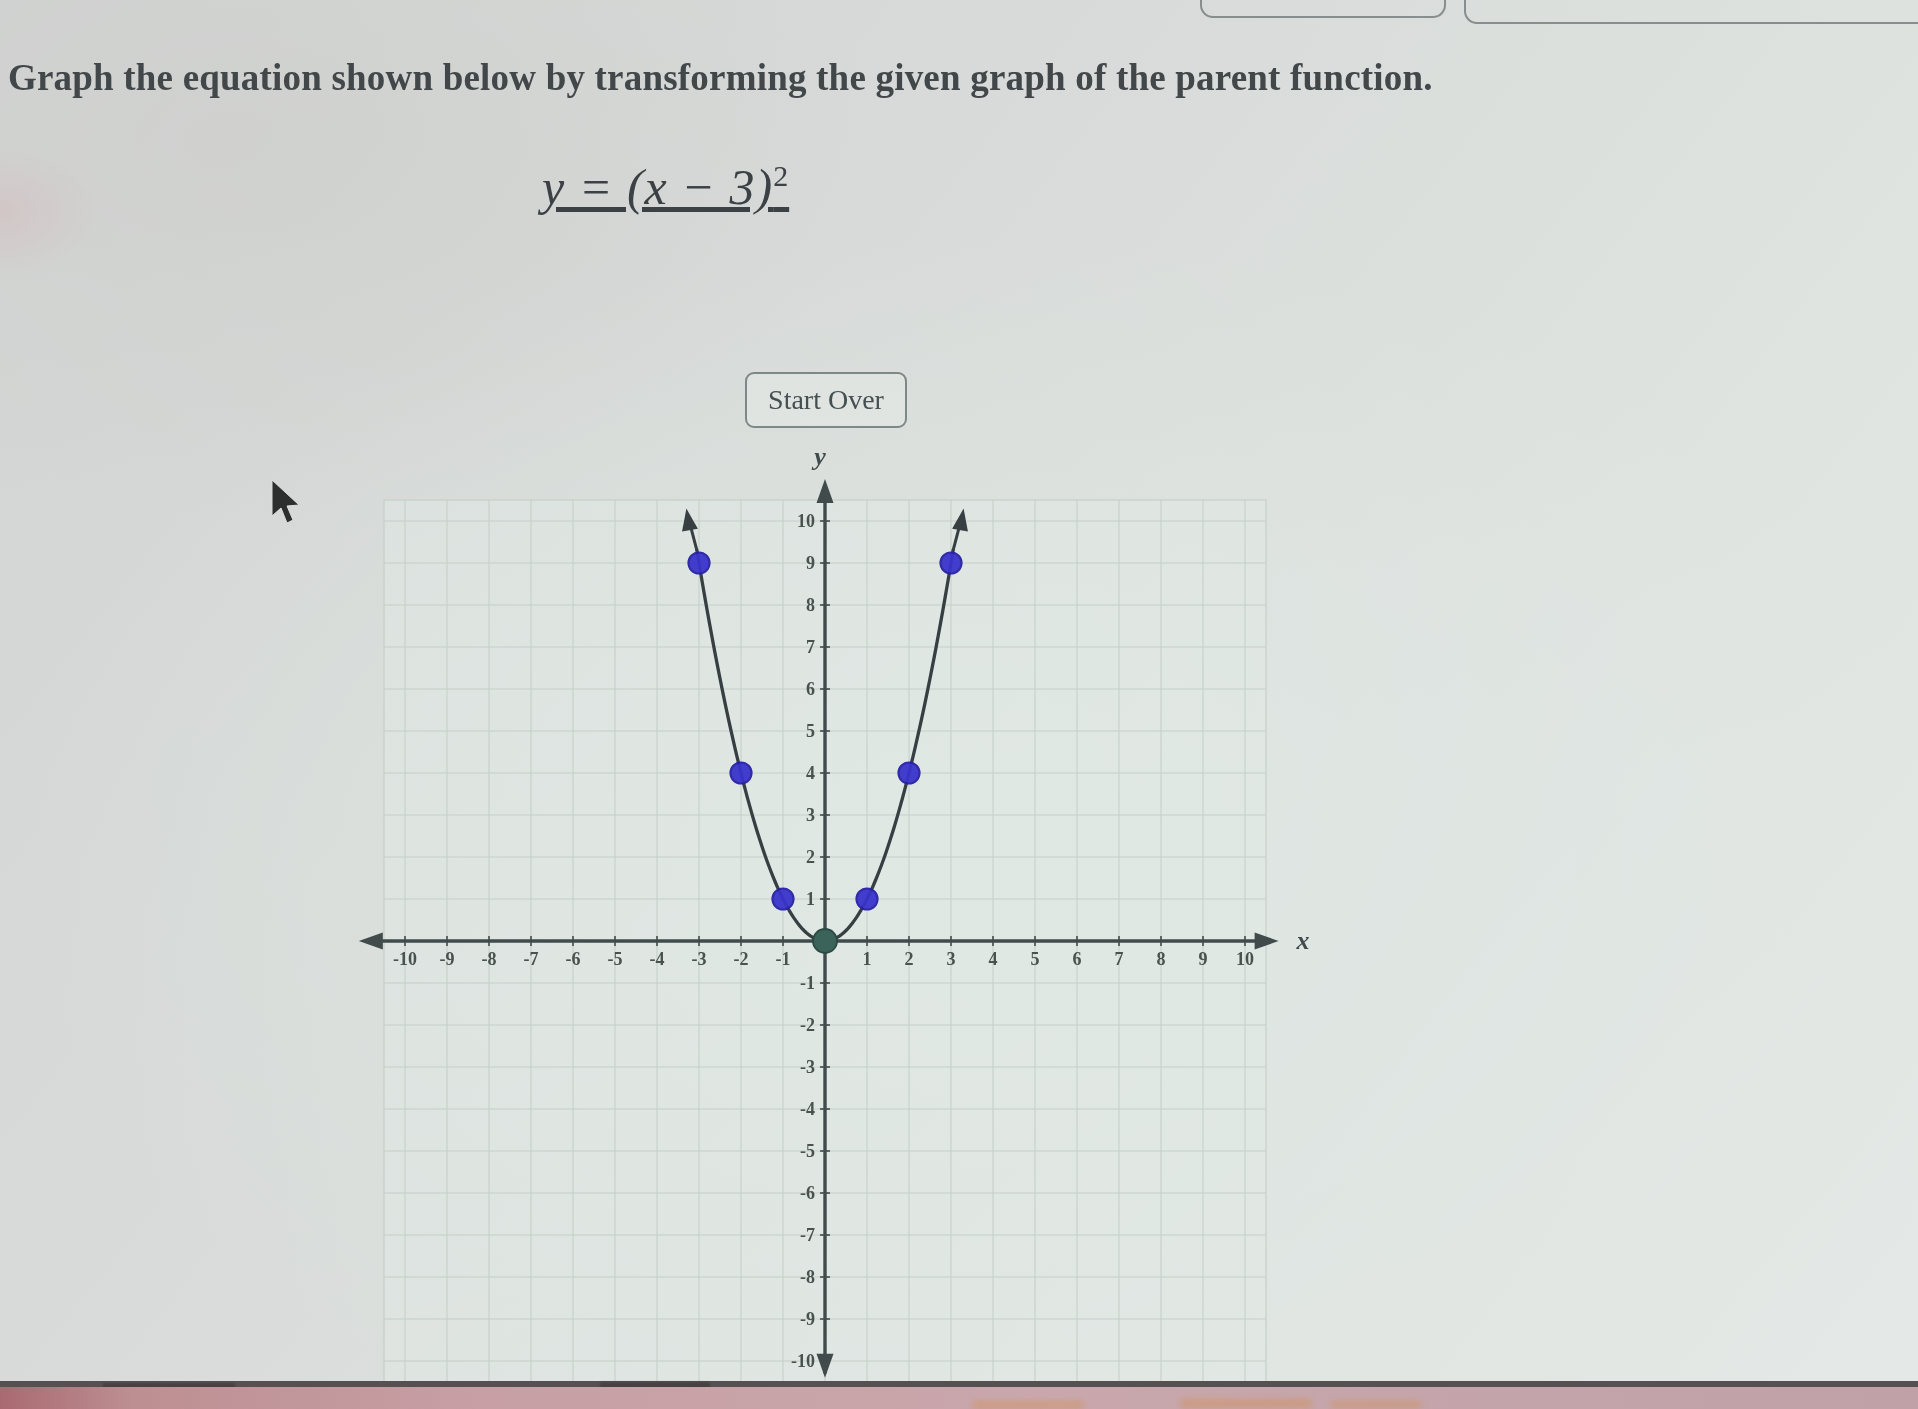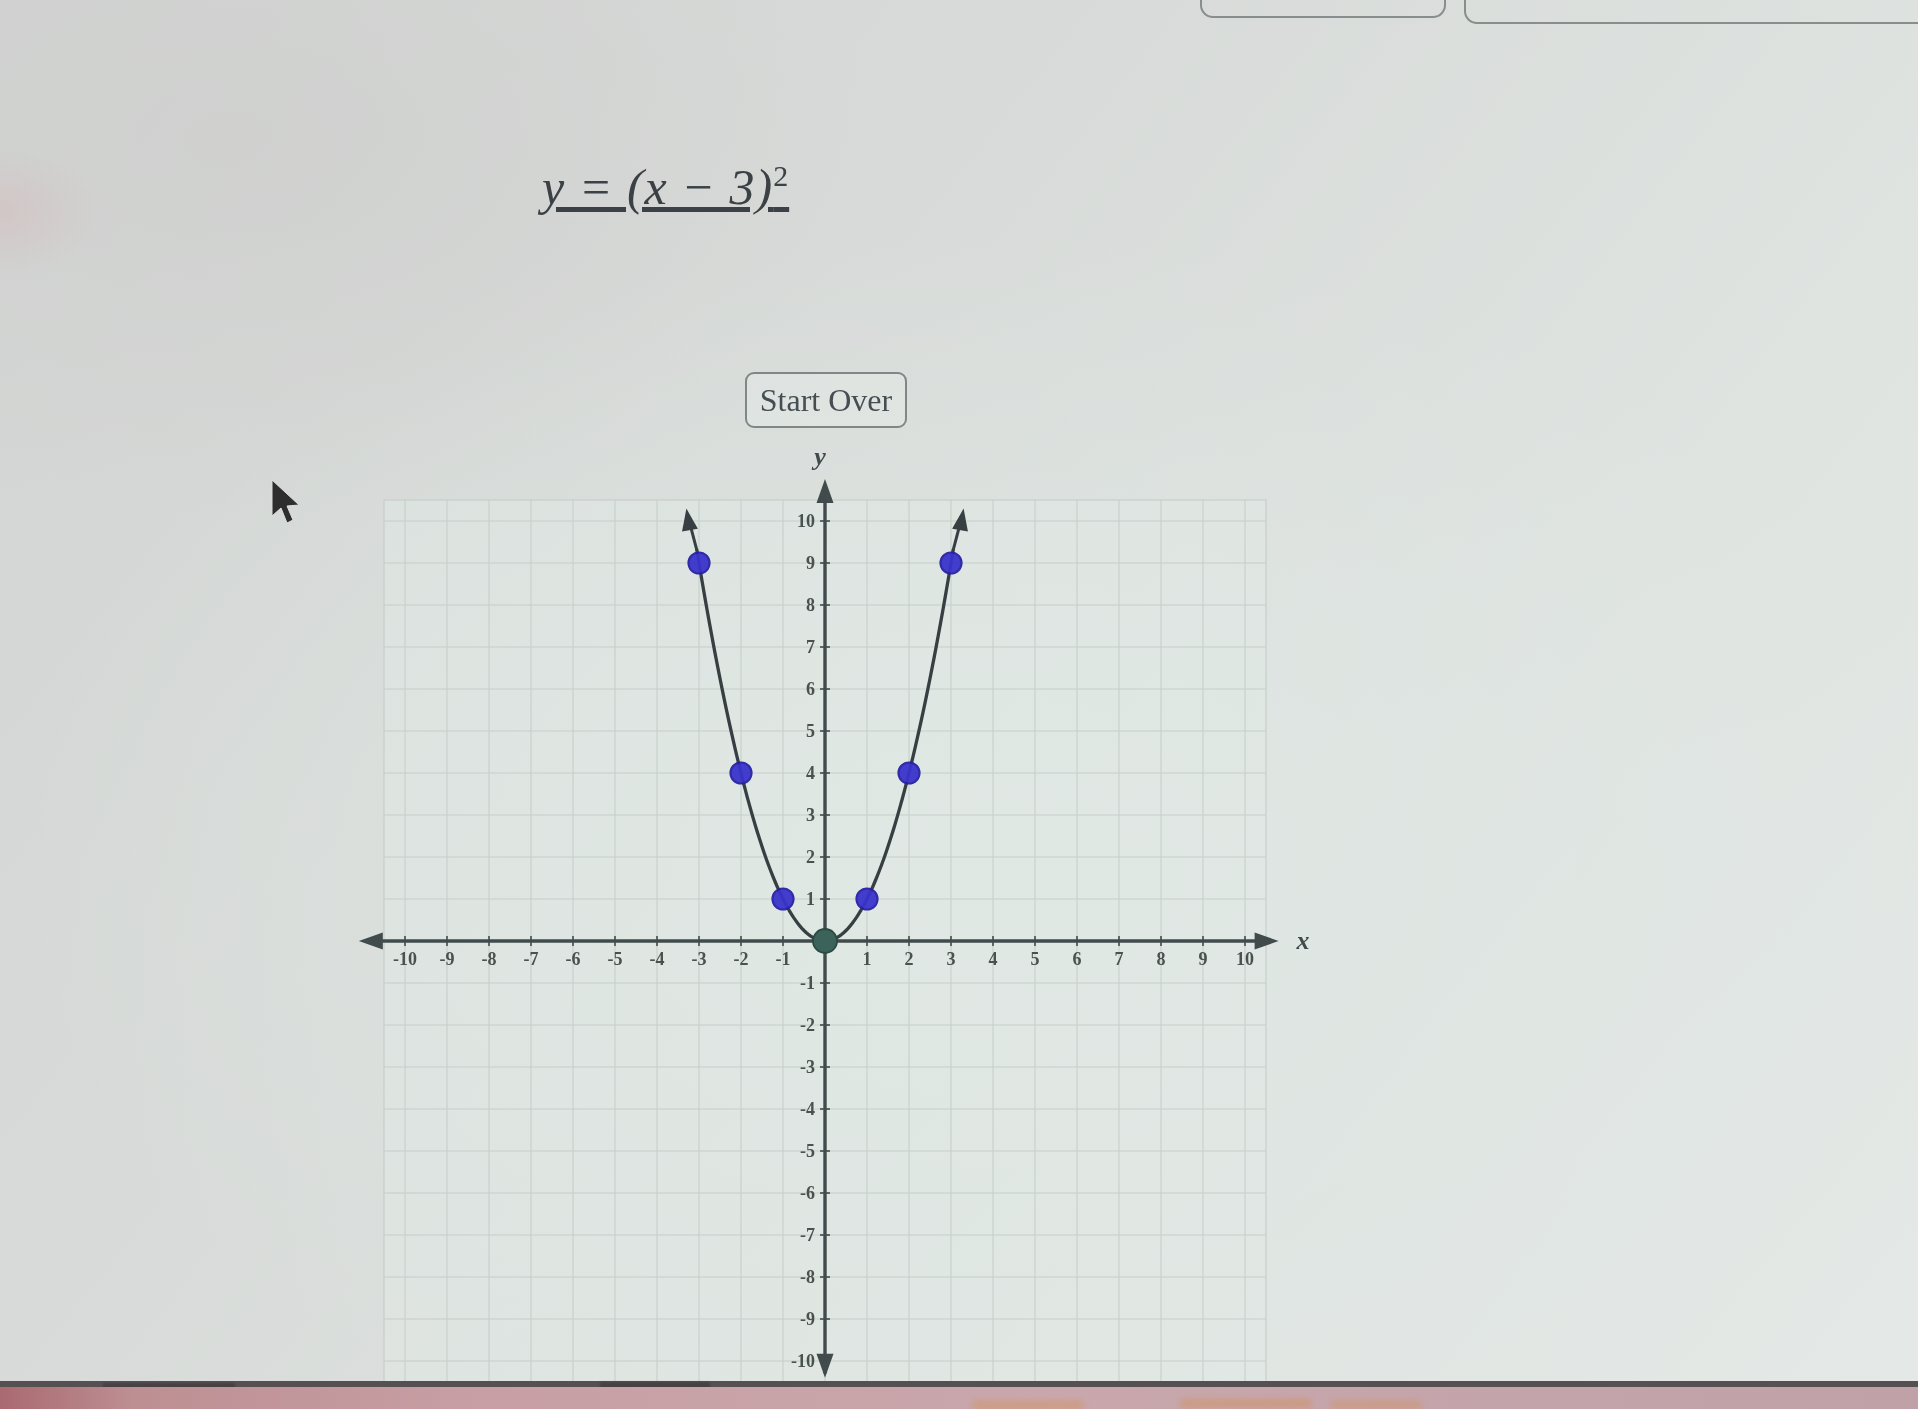--- a/index.html
+++ b/index.html
@@ -32,21 +32,21 @@
     position:absolute; left:542px; top:158px;
     font-size:50px; font-style:italic; color:#3b4145; letter-spacing:1px;text-decoration:underline;
   }
   .equation sup{ font-style:normal; font-size:30px; vertical-align:super; line-height:0; }
 
   .start-over{
     position:absolute; left:745px; top:372px; width:162px; height:56px;
     border:2px solid #7e8886; border-radius:9px;
     background:rgba(236,241,239,0.35);
     font-family:"Liberation Serif","DejaVu Serif",serif;
-    font-size:32px; color:#454f52; cursor:pointer;
+    font-size:28px; color:#454f52; cursor:pointer;
   }
 
   svg.graph{ position:absolute; left:0; top:0; }
   svg.graph text{ font-family:"Liberation Serif","DejaVu Serif",serif; font-weight:600; }
 
   .cursor{ position:absolute; left:268px; top:478px; filter:blur(0.5px); }
 
   .desk-edge{
     position:absolute; left:0; top:1381px; width:1918px; height:6px;
     background:#565052;
@@ -64,20 +64,21 @@
   .desk-smudge.o3{ left:1330px; top:1401px; width:92px;  height:7px; }
 </style>
 </head>
 <body>
 
 <div class="page">
 
   <div class="ghost-btn a"></div>
   <div class="ghost-btn b"></div>
 
+  <div class="title soft">Graph the equation shown below by transforming the given graph of the parent function.</div>
 
   <div class="equation soft"><span>y = (x − 3)</span><sup>2</sup></div>
 
   <button class="start-over soft">Start Over</button>
 
   <svg id="graph-svg" class="graph soft" width="1918" height="1409" viewBox="0 0 1918 1409">
       <rect x="384" y="500" width="882" height="882" fill="#e2eae6" opacity="0.5"></rect>
       <line x1="405" y1="1382" x2="405" y2="500" stroke="#c6cfca" stroke-width="1.1"></line>
       <line x1="447" y1="1382" x2="447" y2="500" stroke="#c6cfca" stroke-width="1.1"></line>
       <line x1="489" y1="1382" x2="489" y2="500" stroke="#c6cfca" stroke-width="1.1"></line>

